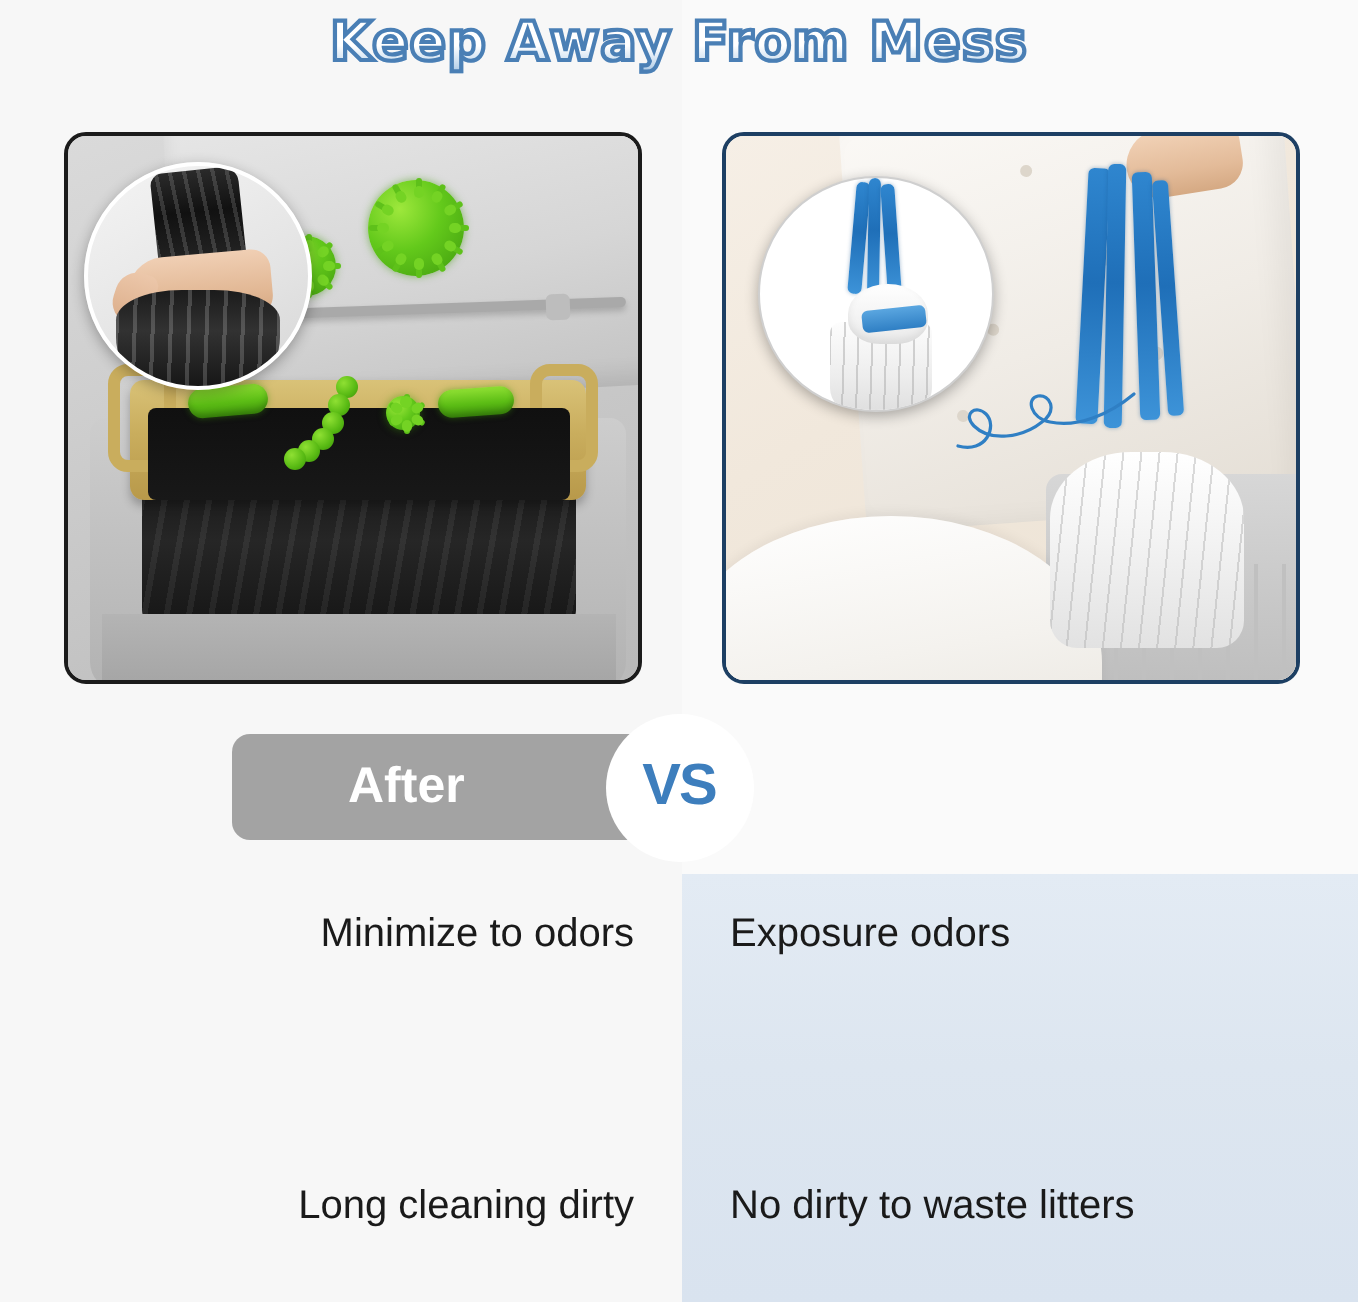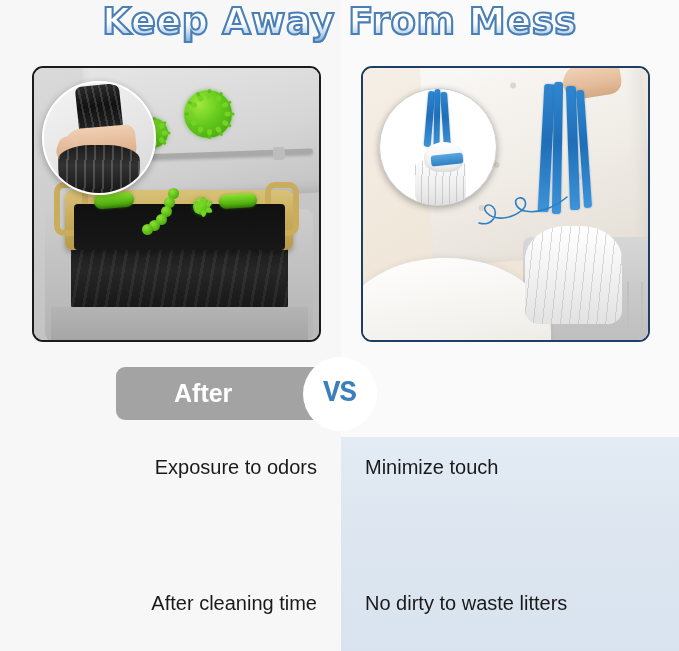--- a/index.html
+++ b/index.html
@@ -42,21 +42,21 @@
   .title-wrap {
     position: absolute;
     left: 0; top: 2px;
     width: 679px;
     text-align: center;
     height: 42px;
   }
   .title {
     display: inline-block;
     font-family: "DejaVu Sans", sans-serif;
-    font-size: 37px;
+    font-size: 27px;
     font-weight: bold;
     letter-spacing: 0.5px;
     color: #eef4fb;
     -webkit-text-stroke: 2.1px #4a7fb5;
     paint-order: stroke fill;
     background: linear-gradient(180deg, #ffffff 0%, #ffffff 52%, #bfd6ec 78%, #7fa9d2 100%);
     -webkit-background-clip: text;
     background-clip: text;
     -webkit-text-fill-color: transparent;
     line-height: 40px;
@@ -388,21 +388,21 @@
     display: flex;
     align-items: center;
     justify-content: center;
     z-index: 3;
   }
   .vs-text {
     font-size: 29px;
     font-weight: bold;
     color: #3d7ebd;
     letter-spacing: -1px;
-    font-family: Liberation Mono, monospace;
+    font-family: Liberation Sans, sans-serif;
   }
 
   
   .cmp {
     position: absolute;
     left: 0; top: 455px;
     width: 679px; height: 160px;
     display: flex;
   }
   .cmp-col {
@@ -557,22 +557,22 @@
     <div class="pill pill-before">
       <span>After</span>
     </div>
     <div class="vs-circle">
       <span class="vs-text">VS</span>
     </div>
   </div>
 
   <div class="cmp">
     <div class="cmp-col left">
-      <div class="cmp-item">Exposure to odors</div>
-      <div class="cmp-item">After cleaning time</div>
+      <div class="cmp-item">Minimize to odors</div>
+      <div class="cmp-item">Long cleaning dirty</div>
     </div>
     <div class="cmp-col right">
-      <div class="cmp-item">Minimize touch</div>
+      <div class="cmp-item">Exposure odors</div>
       <div class="cmp-item">No dirty to waste litters</div>
     </div>
   </div>
 
 </div>
 
 </body></html>

